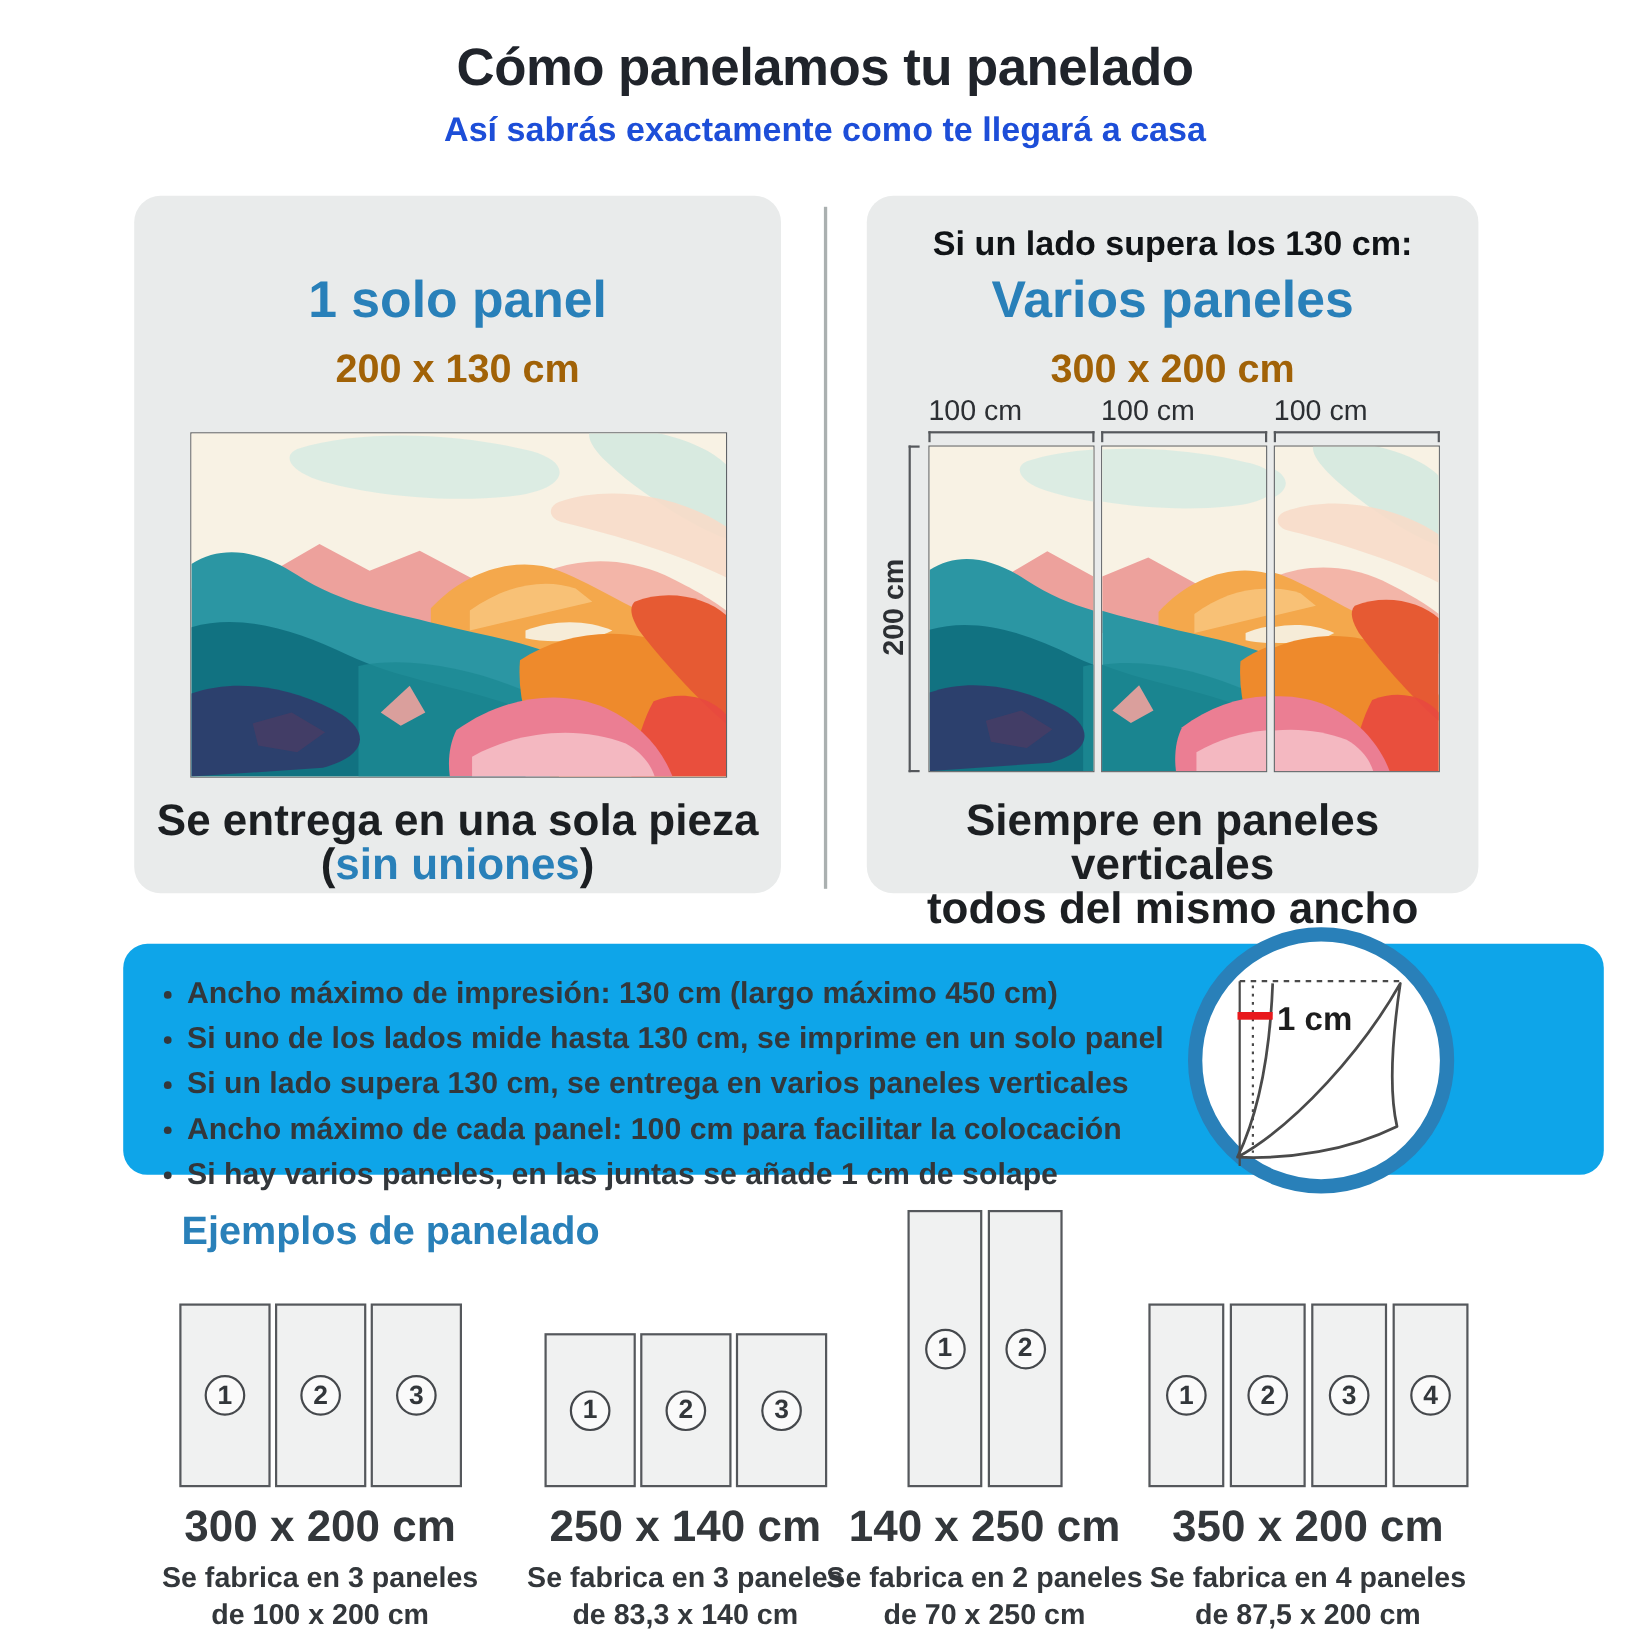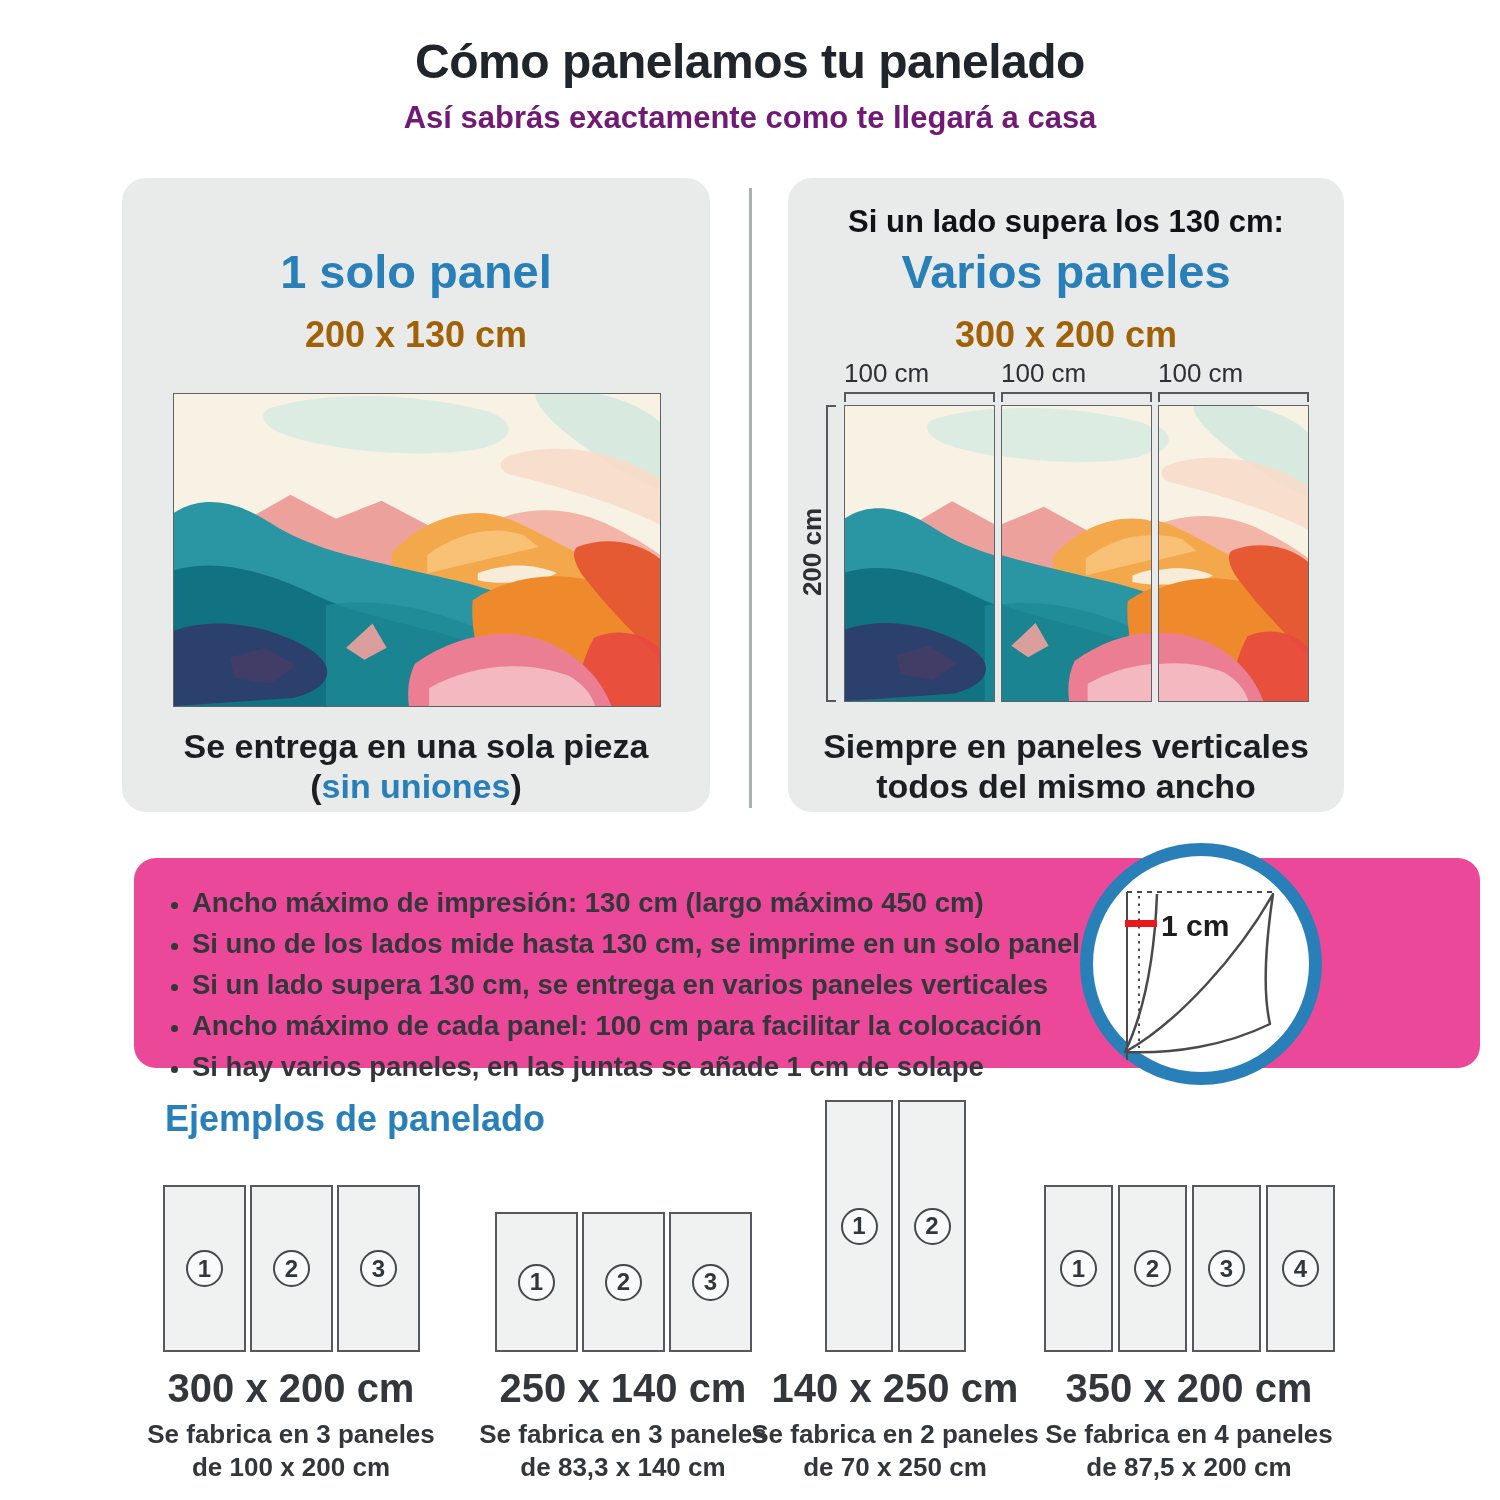--- a/index.html
+++ b/index.html
@@ -2,47 +2,47 @@
 <html><head>
 <meta charset="utf-8">
 <style>
   html,body{margin:0;padding:0;background:#ffffff;}
   body{font-family:"Liberation Sans",sans-serif;color:#222;}
   .stage{position:relative;width:1500px;height:1500px;background:#ffffff;overflow:hidden;}
   .abs{position:absolute;}
   .ctr{text-align:center;}
 
   .page-title{left:0;top:34px;width:1500px;font-size:48px;font-weight:700;color:#20242b;letter-spacing:-0.5px;}
-  .page-subtitle{left:0;top:100px;width:1500px;font-size:31px;font-weight:700;color:#701a75;}
+  .page-subtitle{left:0;top:100px;width:1500px;font-size:31px;font-weight:700;color:#1d4ed8;}
 
   .card{background:#e9ebeb;border-radius:24px;}
   .card-left{left:122px;top:178px;width:588px;height:634px;}
   .card-right{left:788px;top:178px;width:556px;height:634px;}
   .divider{left:749px;top:188px;width:3px;height:620px;background:#aab0b0;}
 
   .cond{left:0;top:26px;width:100%;font-size:31px;font-weight:700;color:#101316;}
   .headline{left:0;top:66px;width:100%;font-size:47px;font-weight:700;color:#2980b9;}
   .size-line{left:0;top:136px;width:100%;font-size:36px;font-weight:700;color:#a16207;}
 
   .mural-frame{left:51px;top:215px;width:486px;height:312px;border:1px solid #5f6368;background:#f8f2e4;}
   .mural-frame svg{display:block;width:100%;height:100%;}
 
-  .card-caption{left:0;width:100%;font-size:34px;font-weight:700;color:#1c1f22;line-height:40px;}
+  .card-caption{left:0;width:100%;font-size:40px;font-weight:700;color:#1c1f22;line-height:40px;}
   .cap-left{top:548px;}
   .cap-right{top:548px;}
   .hl-blue{color:#2980b9;font-weight:700;}
 
   .wlabel{top:180px;width:149px;font-size:26px;font-weight:400;color:#2c2f33;text-align:left;}
   .wbracket{top:214px;height:8px;border-top:2px solid #55585c;border-left:2px solid #55585c;border-right:2px solid #55585c;width:147px;}
   .hbracket{left:38px;top:227px;width:8px;height:293px;border-left:2px solid #55585c;border-top:2px solid #55585c;border-bottom:2px solid #55585c;}
   .hlabel{left:24px;top:374px;transform:translate(-50%,-50%) rotate(-90deg);white-space:nowrap;font-size:26px;font-weight:700;color:#2c2f33;}
   .panel-slice{top:227px;width:149px;height:295px;border:1px solid #5f6368;background:#f8f2e4;overflow:hidden;}
   .panel-slice svg{display:block;width:100%;height:100%;}
 
-  .info-box{left:134px;top:858px;width:1346px;height:210px;background:#ec4899;border-radius:22px;}
+  .info-box{left:112px;top:858px;width:1346px;height:210px;background:#0ea5e9;border-radius:22px;}
   .info-list{margin:0;padding:24px 0 0 58px;max-width:980px;list-style:disc;}
   .info-list li{font-size:27.5px;font-weight:600;color:#33373b;line-height:41px;}
   .info-list li::marker{color:#33373b;font-size:24px;}
 
   .overlap-circle{left:1080px;top:843px;width:242px;height:242px;border-radius:50%;background:#ffffff;border:13px solid #2980b9;box-sizing:border-box;}
   .overlap-circle svg{display:block;width:100%;height:100%;}
 
   .examples-heading{left:165px;top:1098px;font-size:36px;font-weight:700;color:#2980b9;}
 
   .panel-row{display:flex;}

